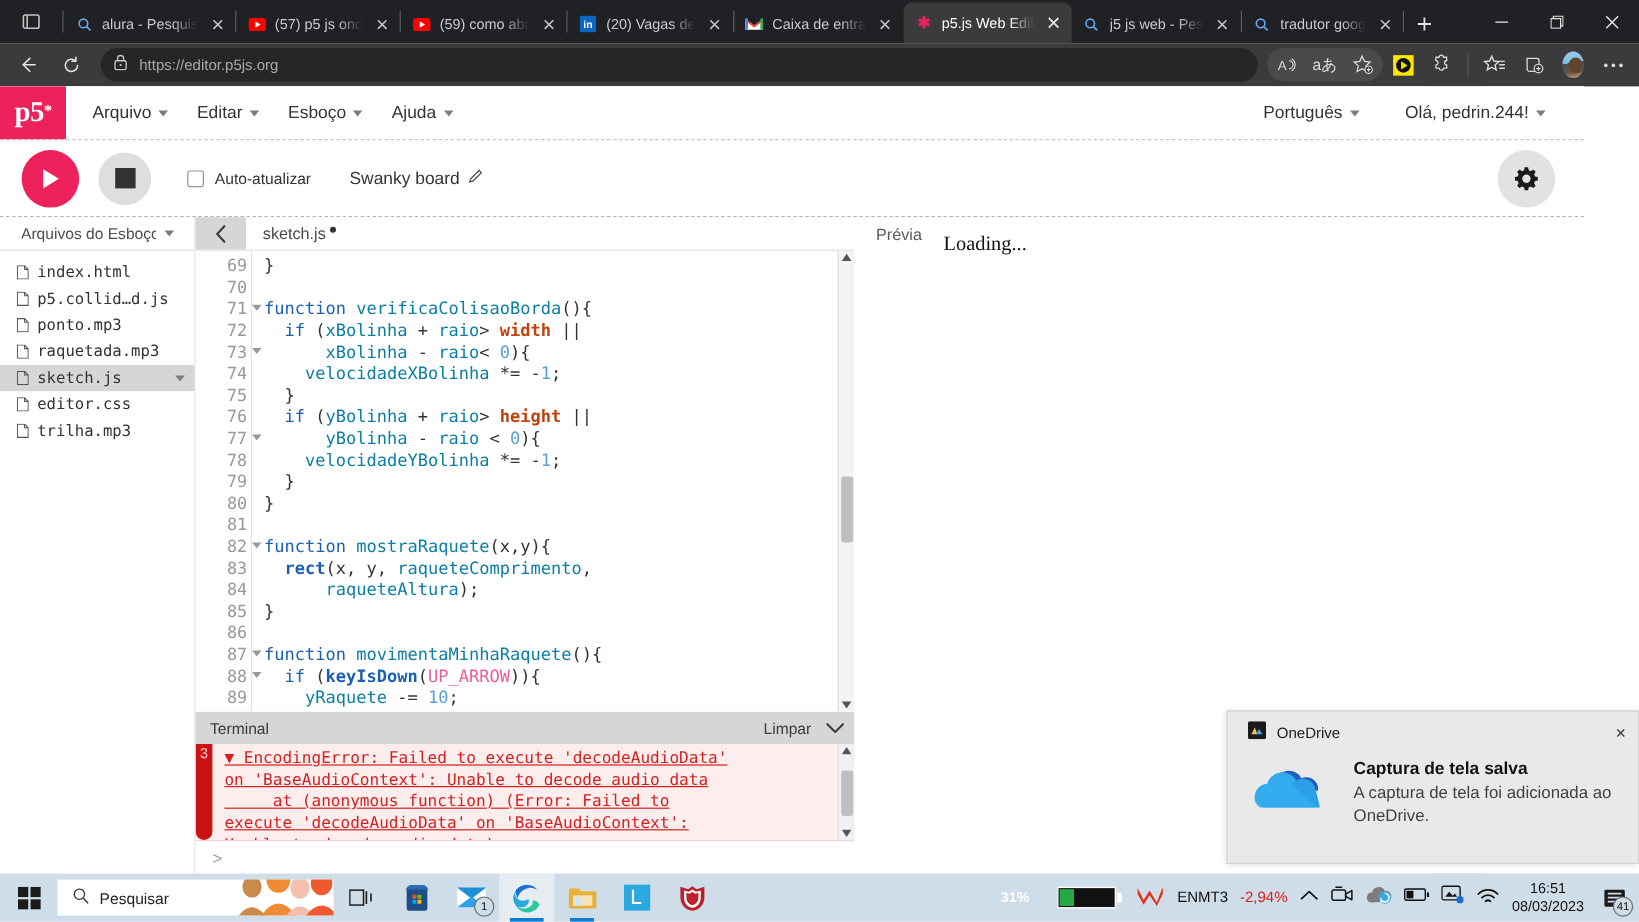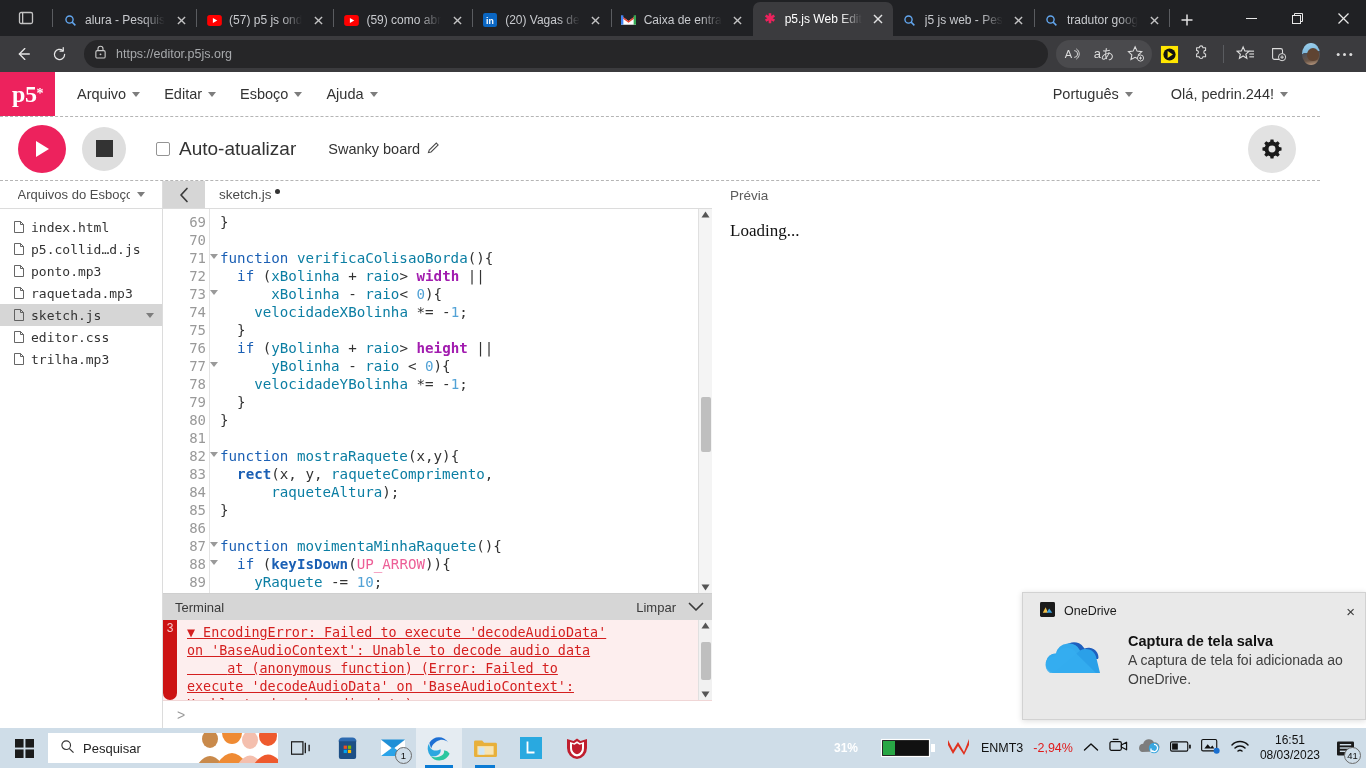--- a/index.html
+++ b/index.html
@@ -99,21 +99,21 @@
   }
   .btn-play {
     width:48px;height:48px;border-radius:50%;background:#ed225d;
     display:flex;align-items:center;justify-content:center;
   }
   .btn-stop {
     width:44px;height:44px;border-radius:50%;background:#dedede;
     display:flex;align-items:center;justify-content:center;
   }
   .stop-square { width:17px;height:17px;background:#333; }
-  .autoupdate { display:flex; align-items:center; gap:9px; font-size:19px; color:#333; margin-left:14px; }
+  .autoupdate { display:flex; align-items:center; gap:9px; font-size:13px; color:#333; margin-left:14px; }
   .chk { width:14px;height:14px;border:1px solid #949494;border-radius:2px;background:#fff; }
   .sketchname { display:flex; align-items:center; gap:7px; font-size:14.5px; color:#333; margin-left:16px; }
   .btn-gear {
     margin-left:auto; width:48px;height:48px;border-radius:50%;background:#e2e2e2;
     display:flex;align-items:center;justify-content:center;
   }
 
   .p5-body { display:flex; height:547px; }
 
   .filepane { width:163px; border-right:1px solid #dcdcdc; display:flex; flex-direction:column; background:#fff; }
@@ -150,21 +150,21 @@
   }
   .codelines {
     flex:1; padding-top:4px; padding-left:10px;
     font-family:"DejaVu Sans Mono","Liberation Mono",monospace; font-size:14.2px;
     white-space:pre; color:#333; overflow:hidden;
   }
   .codelines .ln { height:18px; line-height:18px; }
   .kw  { color:#1a5fb4; }
   .fn  { color:#0b7ea3; }
   .id  { color:#0b7ea3; }
-  .gl  { color:#a21caf; font-weight:bold; }
+  .gl  { color:#c2410c; font-weight:bold; }
   .num { color:#52a2d6; }
   .pl  { color:#333; }
   .bld { color:#1a5fb4; font-weight:bold; }
   .cst { color:#ed5f97; }
 
   .vscroll {
     width:14px; flex:0 0 14px; background:#f4f4f4; border-left:1px solid #e0e0e0;
     position:relative; display:flex; flex-direction:column; justify-content:space-between; align-items:center;
     padding:2px 0;
   }
@@ -184,21 +184,21 @@
   }
   .term-msg {
     flex:1; color:#d41f1f; font-family:"DejaVu Sans Mono","Liberation Mono",monospace;
     font-size:13.4px; line-height:18px; padding:4px 8px 0 10px; white-space:pre-wrap;text-decoration:underline;
   }
   .term-prompt {
     height:28px; display:flex; align-items:center; padding-left:14px;
     color:#9a9a9a; font-size:14px; background:#fff; border-top:1px solid #f0d6d6;
   }
 
-  .previewcol { width:608px; flex:0 0 608px; display:flex; flex-direction:column; background:#fff; }
+  .previewcol { width:608px; flex:0 0 608px; display:flex; flex-direction:row; background:#fff; }
   .preview-head { height:28px; display:flex; align-items:center; padding-left:18px; font-size:13.5px; color:#5b5b5b; }
   .preview-body { flex:1; padding:12px 0 0 18px; font-family:"Liberation Serif",serif; font-size:17px; color:#111; }
 
   
   .toast {
     position:absolute; left:1022px; top:592px; width:344px; height:128px;
     background:#e9e9e9; border:1px solid #d2d2d2;
     box-shadow:0 1px 6px rgba(0,0,0,.14);
   }
   .toast-head { height:36px; display:flex; align-items:center; padding:0 10px 0 17px; gap:9px; }

